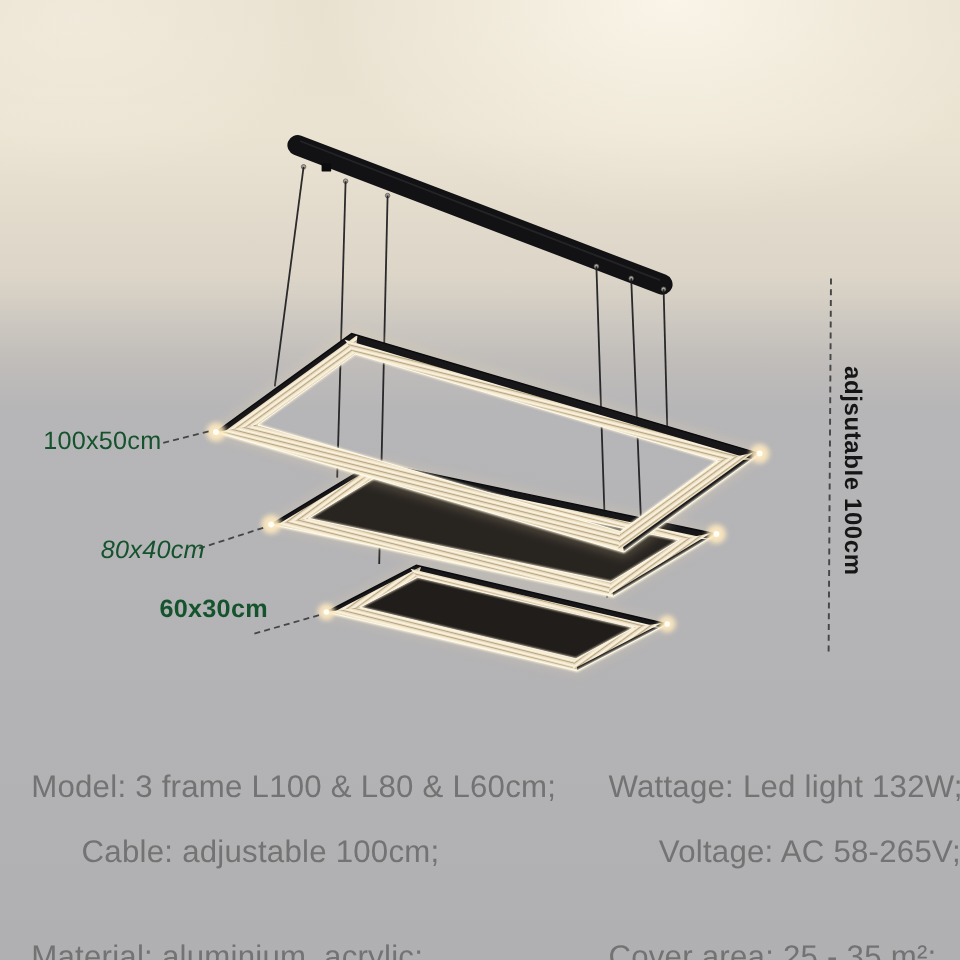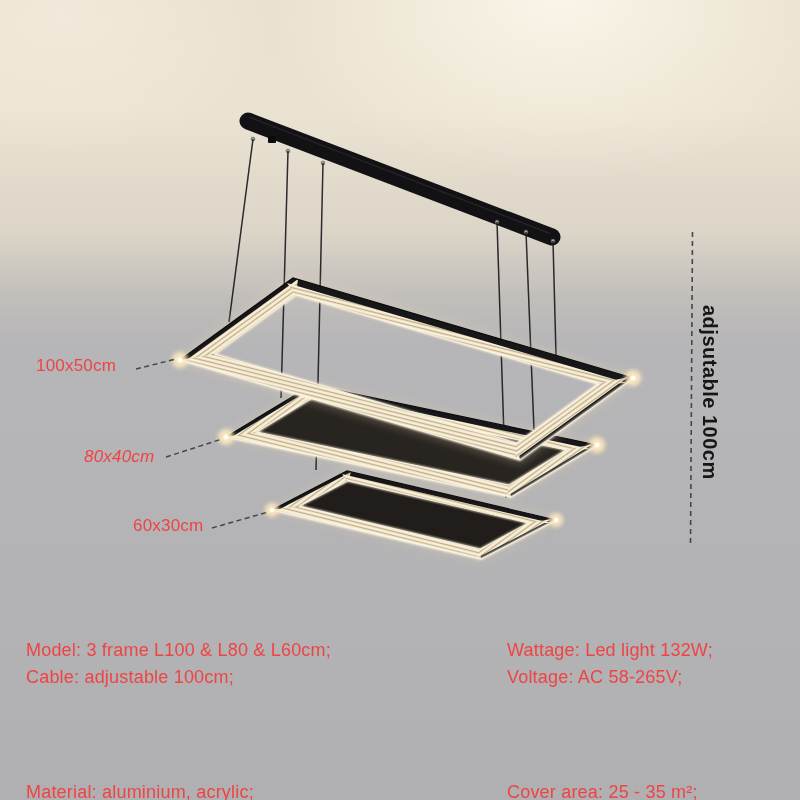--- a/index.html
+++ b/index.html
@@ -8,32 +8,32 @@
     font-family:"Liberation Sans",sans-serif;
     background:linear-gradient(180deg,#e9e1d0 0px,#ebe3d2 110px,#dcd5c8 230px,#c0bdba 300px,#b6b5b7 345px,#b3b2b4 620px,#b0afb1 800px);
   }
   .highlight{
     position:absolute;left:0;top:0;width:800px;height:800px;pointer-events:none;
     background:radial-gradient(420px 260px at 70% 0%,rgba(255,251,240,.75),rgba(255,251,240,0) 70%),
                radial-gradient(300px 200px at 8% 2%,rgba(255,250,240,.35),rgba(255,250,240,0) 70%);
   }
   svg.scene{position:absolute;left:0;top:0;}
   .dim-label{
-    position:absolute;color:#ef4444;font-size:17px;font-weight:500;letter-spacing:.2px;white-space:nowrap;
+    position:absolute;color:#14532d;font-size:21px;font-weight:500;letter-spacing:.2px;white-space:nowrap;
   }
   .v-label{
     position:absolute;left:698px;top:305px;color:#161616;font-size:20px;font-weight:600;
     writing-mode:vertical-rl;letter-spacing:.5px;white-space:nowrap;
   }
   .spec{
-    position:absolute;color:#ef4444;font-size:18px;font-weight:500;letter-spacing:.2px;white-space:nowrap;
+    position:absolute;color:#737373;font-size:26px;font-weight:500;letter-spacing:.2px;white-space:nowrap;
   }
   .spec.l{left:26px;}
   .spec.r{left:507px;}
-  .row1{top:640px;} .row2{top:667px;} .row3{top:782px;}
+  .row1{top:640px;} .row2{top:694px;margin-left:42px;} .row3{top:782px;}
 </style>
 </head>
 <body>
 
 <div class="highlight"></div>
 
 <svg class="scene" width="800" height="800" viewBox="0 0 800 800">
   <defs>
     <filter id="f1" x="-30%" y="-30%" width="160%" height="160%">
         <feGaussianBlur stdDeviation="0.9"></feGaussianBlur>
@@ -138,21 +138,21 @@
   <g stroke="#464646" stroke-width="1.5" fill="none">
     <path d="M136 369 L176 359" stroke-dasharray="5 3.5"></path>
     <path d="M166 457 L222 439" stroke-dasharray="5 3.5"></path>
     <path d="M212 528 L268 512" stroke-dasharray="5 3.5"></path>
     <path d="M692.5 232 L690.5 545" stroke-dasharray="5 4" stroke-width="1.6"></path>
   </g>
 </svg>
 
 <div class="dim-label" style="left:36px;top:356px;">100x50cm</div>
 <div class="dim-label" style="left:84px;top:447px;font-style:italic;">80x40cm</div>
-<div class="dim-label" style="left:133px;top:516px;">60x30cm</div>
+<div class="dim-label" style="left:133px;top:496px;font-weight:bold;">60x30cm</div>
 
 <div class="v-label">adjsutable 100cm</div>
 
 <div class="spec l row1">Model: 3 frame L100 &amp; L80 &amp; L60cm;</div>
 <div class="spec l row2">Cable: adjustable 100cm;</div>
 <div class="spec l row3">Material: aluminium, acrylic;</div>
 <div class="spec r row1">Wattage: Led light 132W;</div>
 <div class="spec r row2">Voltage: AC 58-265V;</div>
 <div class="spec r row3">Cover area: 25 - 35 m²;</div>
 

